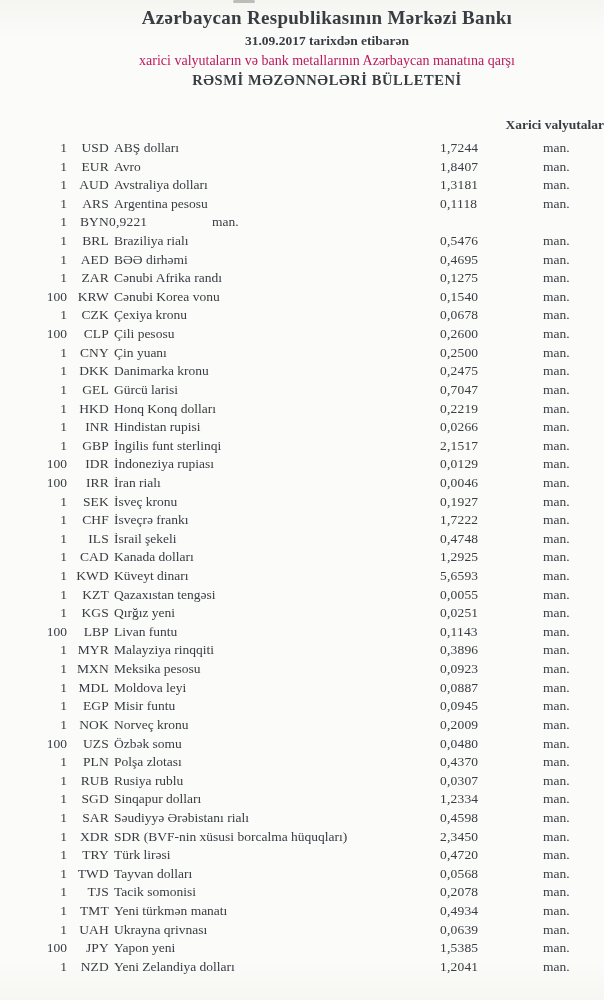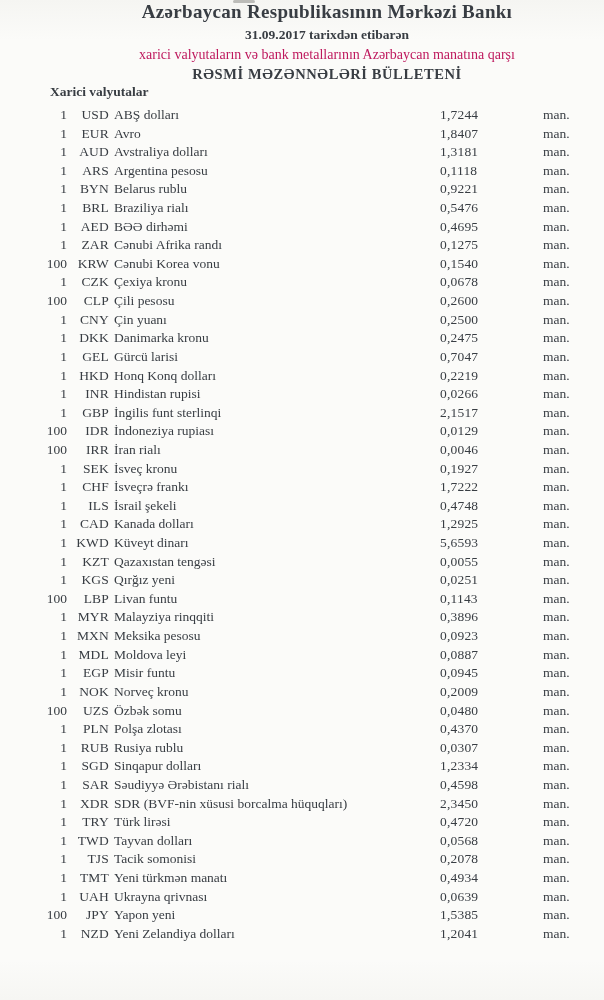--- a/index.html
+++ b/index.html
@@ -16,21 +16,21 @@
   }
   .artifact {
     position: absolute;
     left: 233px; top: 0; width: 22px; height: 3px;
     background: #8d8d88; opacity: .55; border-radius: 2px;
   }
   .header {
     margin-left: 50px;
     width: 554px;
     text-align: center;
-    padding-top: 0;
+    padding-top: 6px;
   }
   .title {
     font-size: 19px;
     font-weight: bold;
     letter-spacing: .3px;
     line-height: 24px;
   }
   .date-line {
     font-size: 13.5px;
     font-weight: bold;
@@ -47,23 +47,24 @@
   .bulletin-title {
     font-size: 14.5px;
     font-weight: bold;
     letter-spacing: .6px;
     line-height: 19px;
     margin-top: 1px;
   }
   .section-title {
     margin-left: 50px;
     width: 554px;
-    text-align: left;
+    text-align: right;
     font-size: 13.5px;
     font-weight: bold;
+    margin-top: 27px;
   }
   .rates-table {
     margin-top: 6px;
     width: 604px;
   }
   .row {
     display: flex;
     align-items: baseline;
     height: 18.62px;
     font-size: 13.5px;
@@ -137,21 +138,20 @@
     <div class="row">
     <div class="cell-qty">1</div>
     <div class="cell-code">ARS</div>
     <div class="cell-name">Argentina pesosu</div>
     <div class="cell-rate">0,1118</div>
     <div class="cell-unit">man.</div>
   </div>
     <div class="row">
     <div class="cell-qty">1</div>
     <div class="cell-code">BYN</div>
-    <div class="cell-name">Belarus rublu</div>
     <div class="cell-rate">0,9221</div>
     <div class="cell-unit">man.</div>
   </div>
     <div class="row">
     <div class="cell-qty">1</div>
     <div class="cell-code">BRL</div>
     <div class="cell-name">Braziliya rialı</div>
     <div class="cell-rate">0,5476</div>
     <div class="cell-unit">man.</div>
   </div>

